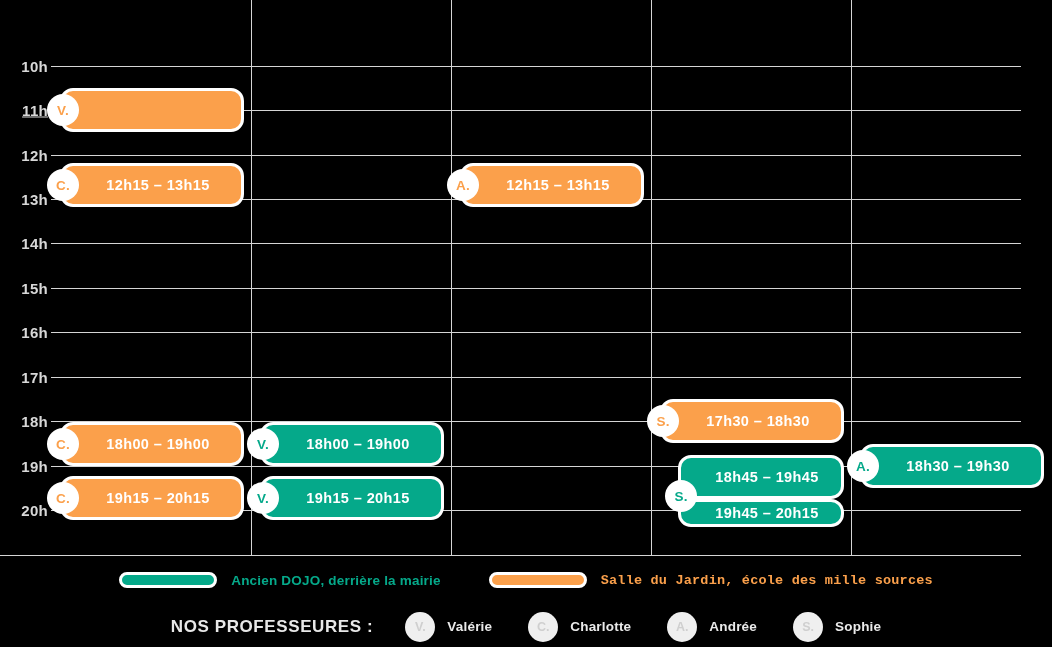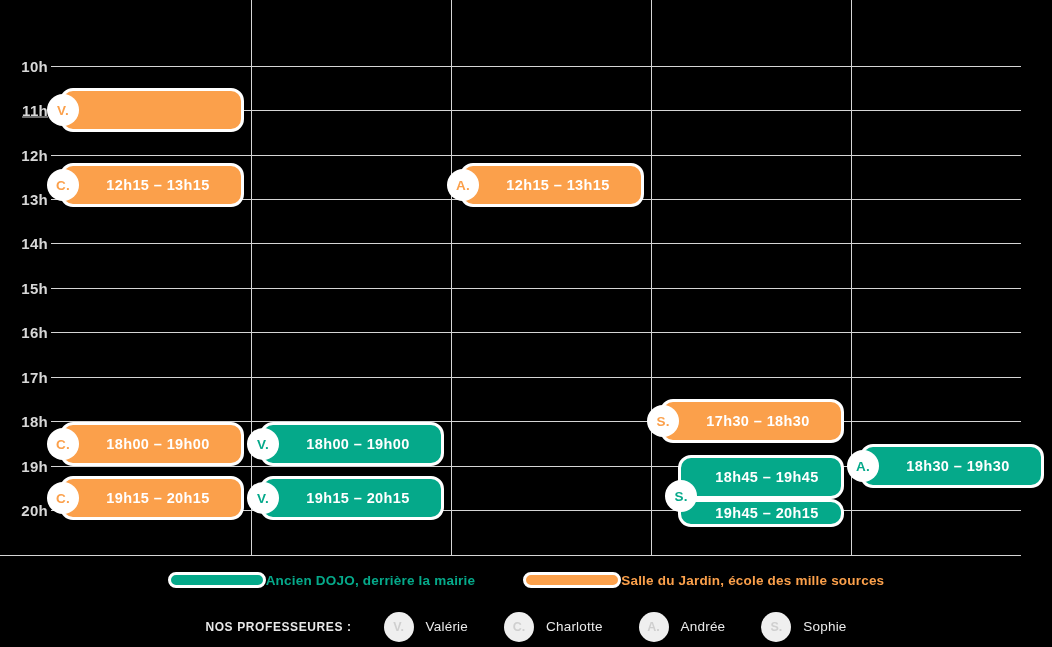--- a/index.html
+++ b/index.html
@@ -69,50 +69,50 @@
   .avatar.orange { color: #fba04b; }
   .avatar.teal   { color: #05a98a; }
   .avatar.stack  { top: 100%; }
 
   
   #legend {
     position: absolute; left: 0; top: 562px; width: 1052px; height: 36px;
     display: flex; align-items: center; justify-content: center;
     gap: 48px;
   }
-  .legend-item { display: flex; align-items: center; }
+  .legend-item { display: flex; align-items: center; gap: 14px; }
   .legend-pill {
     width: 98px; height: 16px; border-radius: 9px;
     border: 3px solid #ffffff;
   }
   .legend-pill.teal   { background: #05a98a; }
   .legend-pill.orange { background: #fba04b; }
   .legend-text { font-size: 13.5px; font-weight: 700; letter-spacing: .2px; }
   .legend-text.teal   { color: #05a98a; }
-  .legend-text.orange { color: #fba04b; }
+  .legend-text.orange { color: #fba04b; font-family: Liberation Mono, monospace; }
 
   
   #teachers {
     position: absolute; left: 0; top: 606px; width: 1052px; height: 41px;
     display: flex; align-items: center; justify-content: center;
     gap: 0px;
   }
   #teachers-title {
-    color: #e8e8e8; font-size: 12px; font-weight: 700;
+    color: #e8e8e8; font-size: 17px; font-weight: 700;
     letter-spacing: .6px; margin-right: 32px;
   }
   .teacher { display: flex; align-items: center; gap: 12px; margin-right: 36px; }
   .teacher:last-child { margin-right: 0; }
   .teacher-avatar {
     width: 30px; height: 30px; border-radius: 50%;
     background: #efefef;
     display: flex; align-items: center; justify-content: center;
     color: #cfcfcf; font-size: 12.5px; font-weight: 700;
   }
-  .teacher-name { color: #eaeaea; font-size: 13.5px; font-weight: 400; letter-spacing: .2px; }
+  .teacher-name { color: #eaeaea; font-size: 13.5px; font-weight: 700; letter-spacing: .2px; }
 </style>
 </head>
 <body>
 
 <div id="page">
 
   <div id="grid">
       <div class="hline" style="top: 66px;"></div>
       <div class="hour-label" style="top: 66px;">10h</div>
       <div class="hline" style="top: 110px;"></div>

